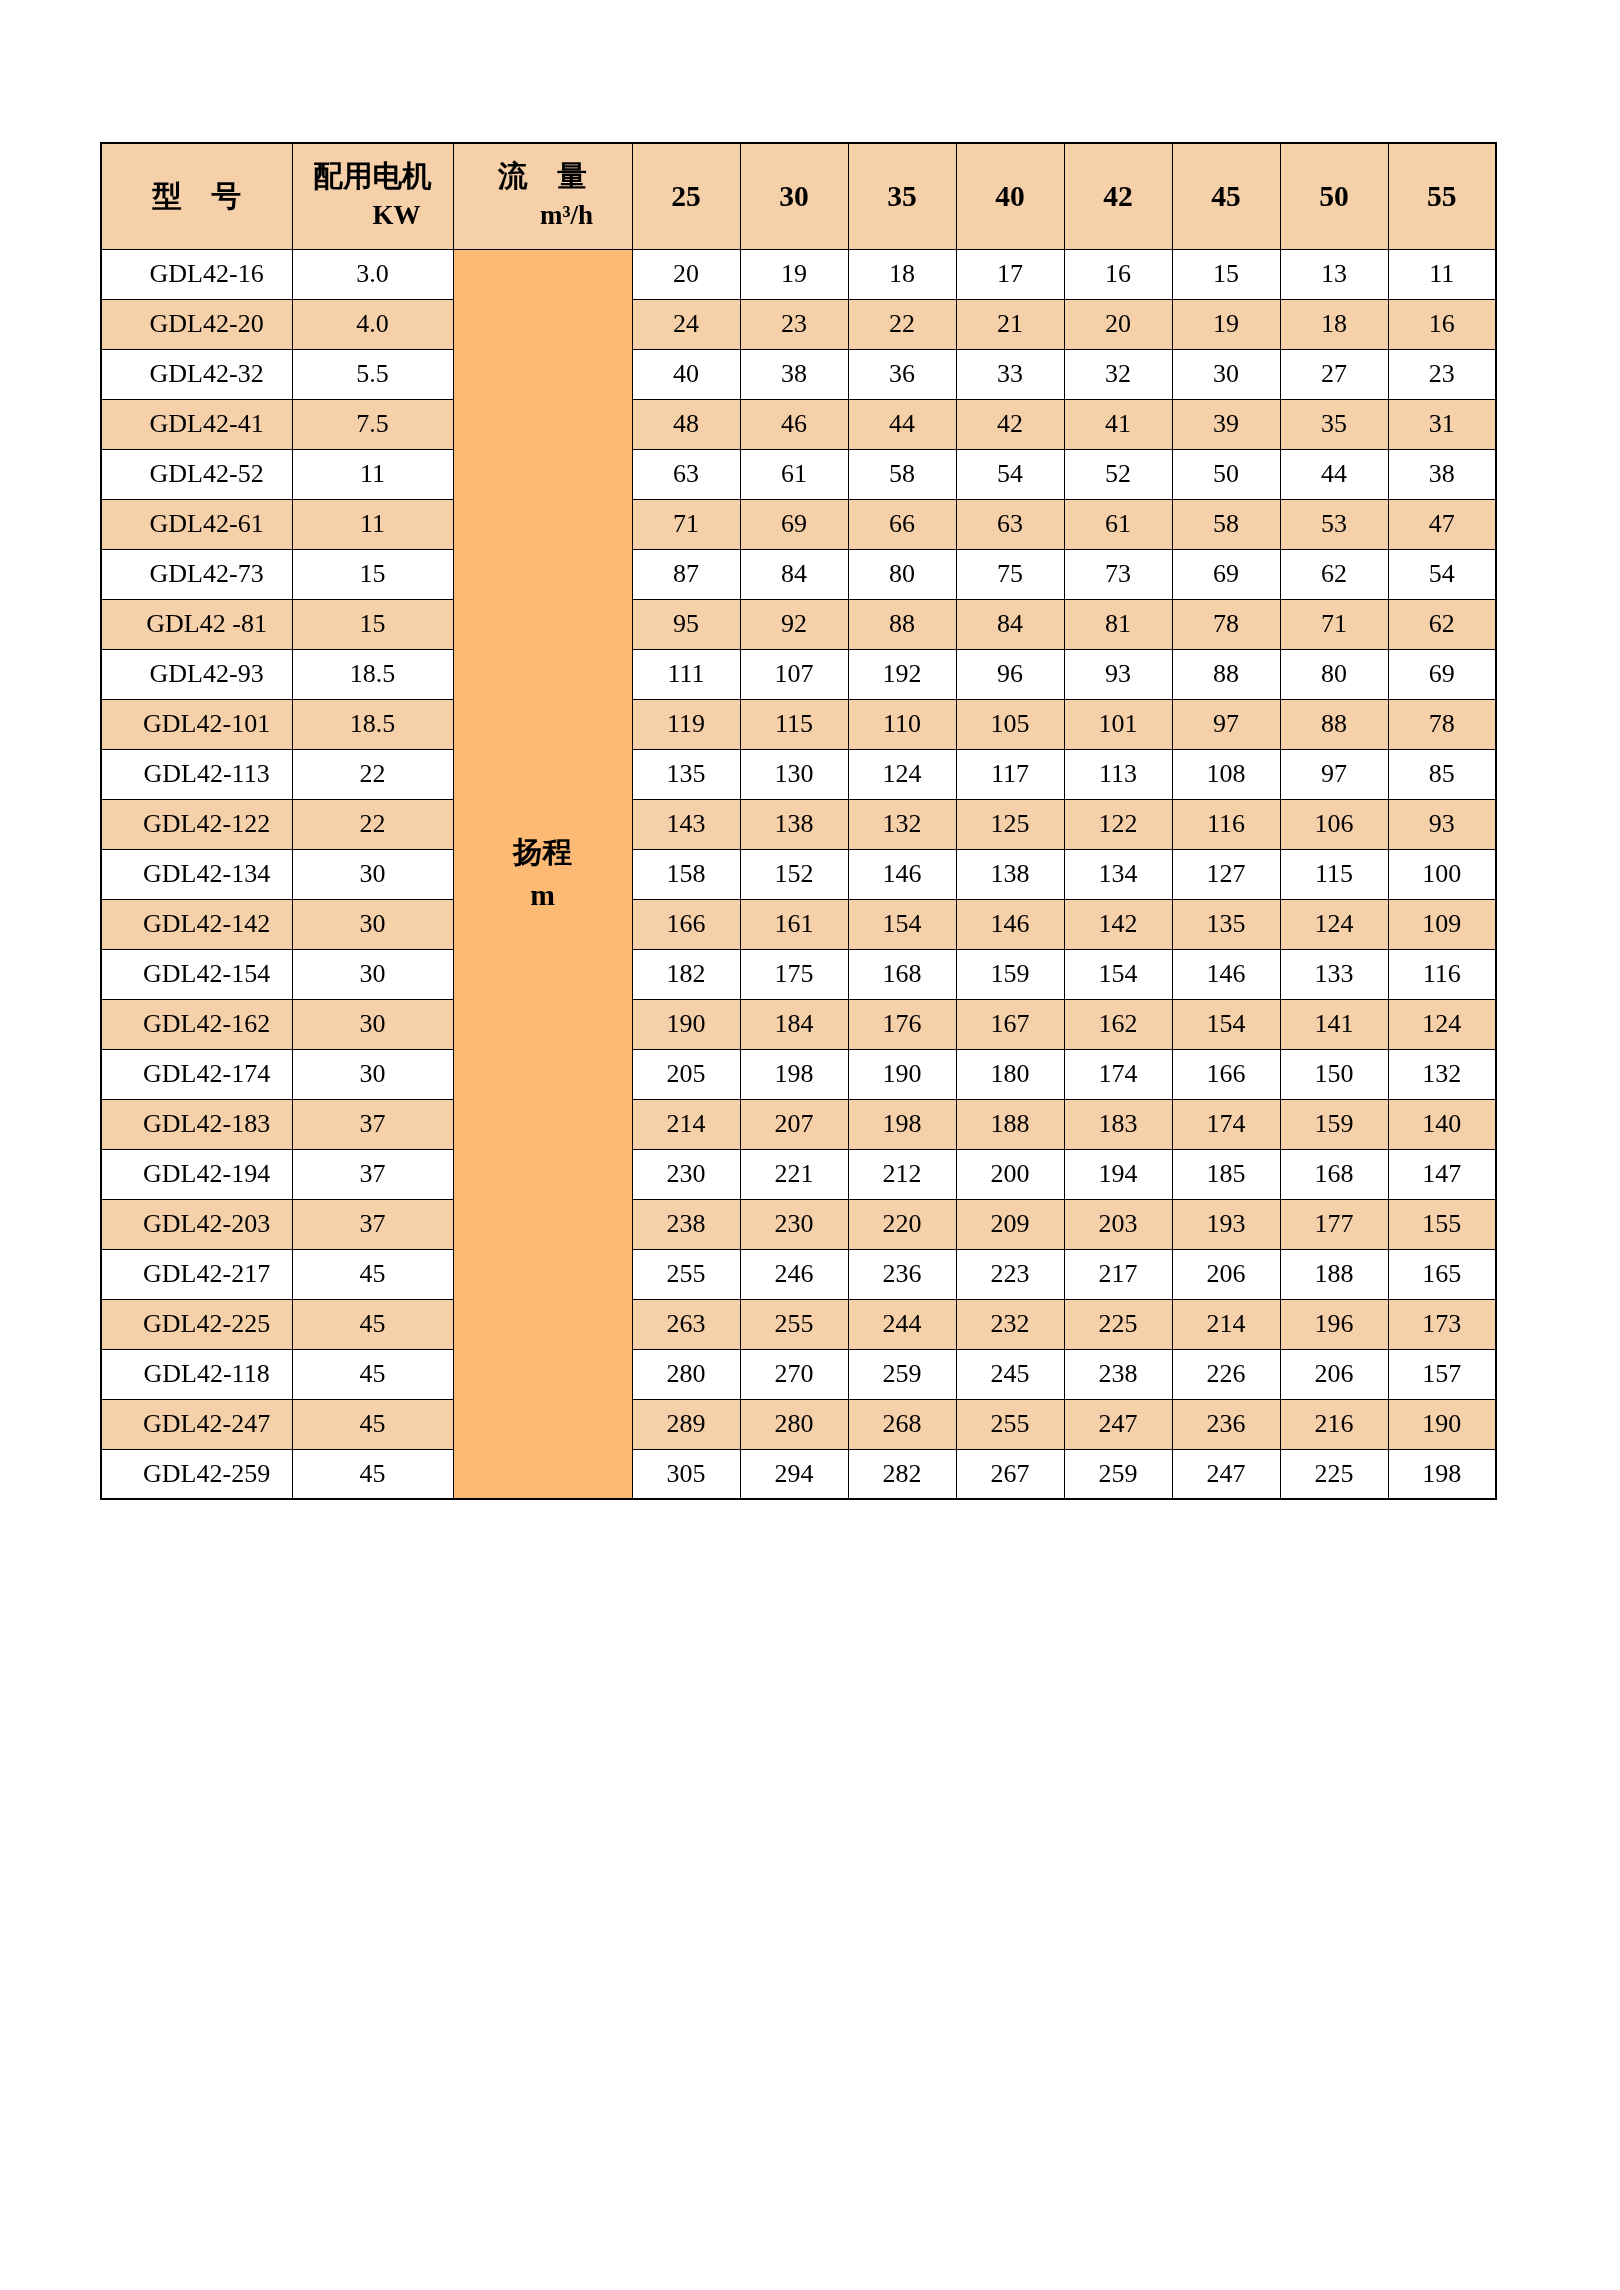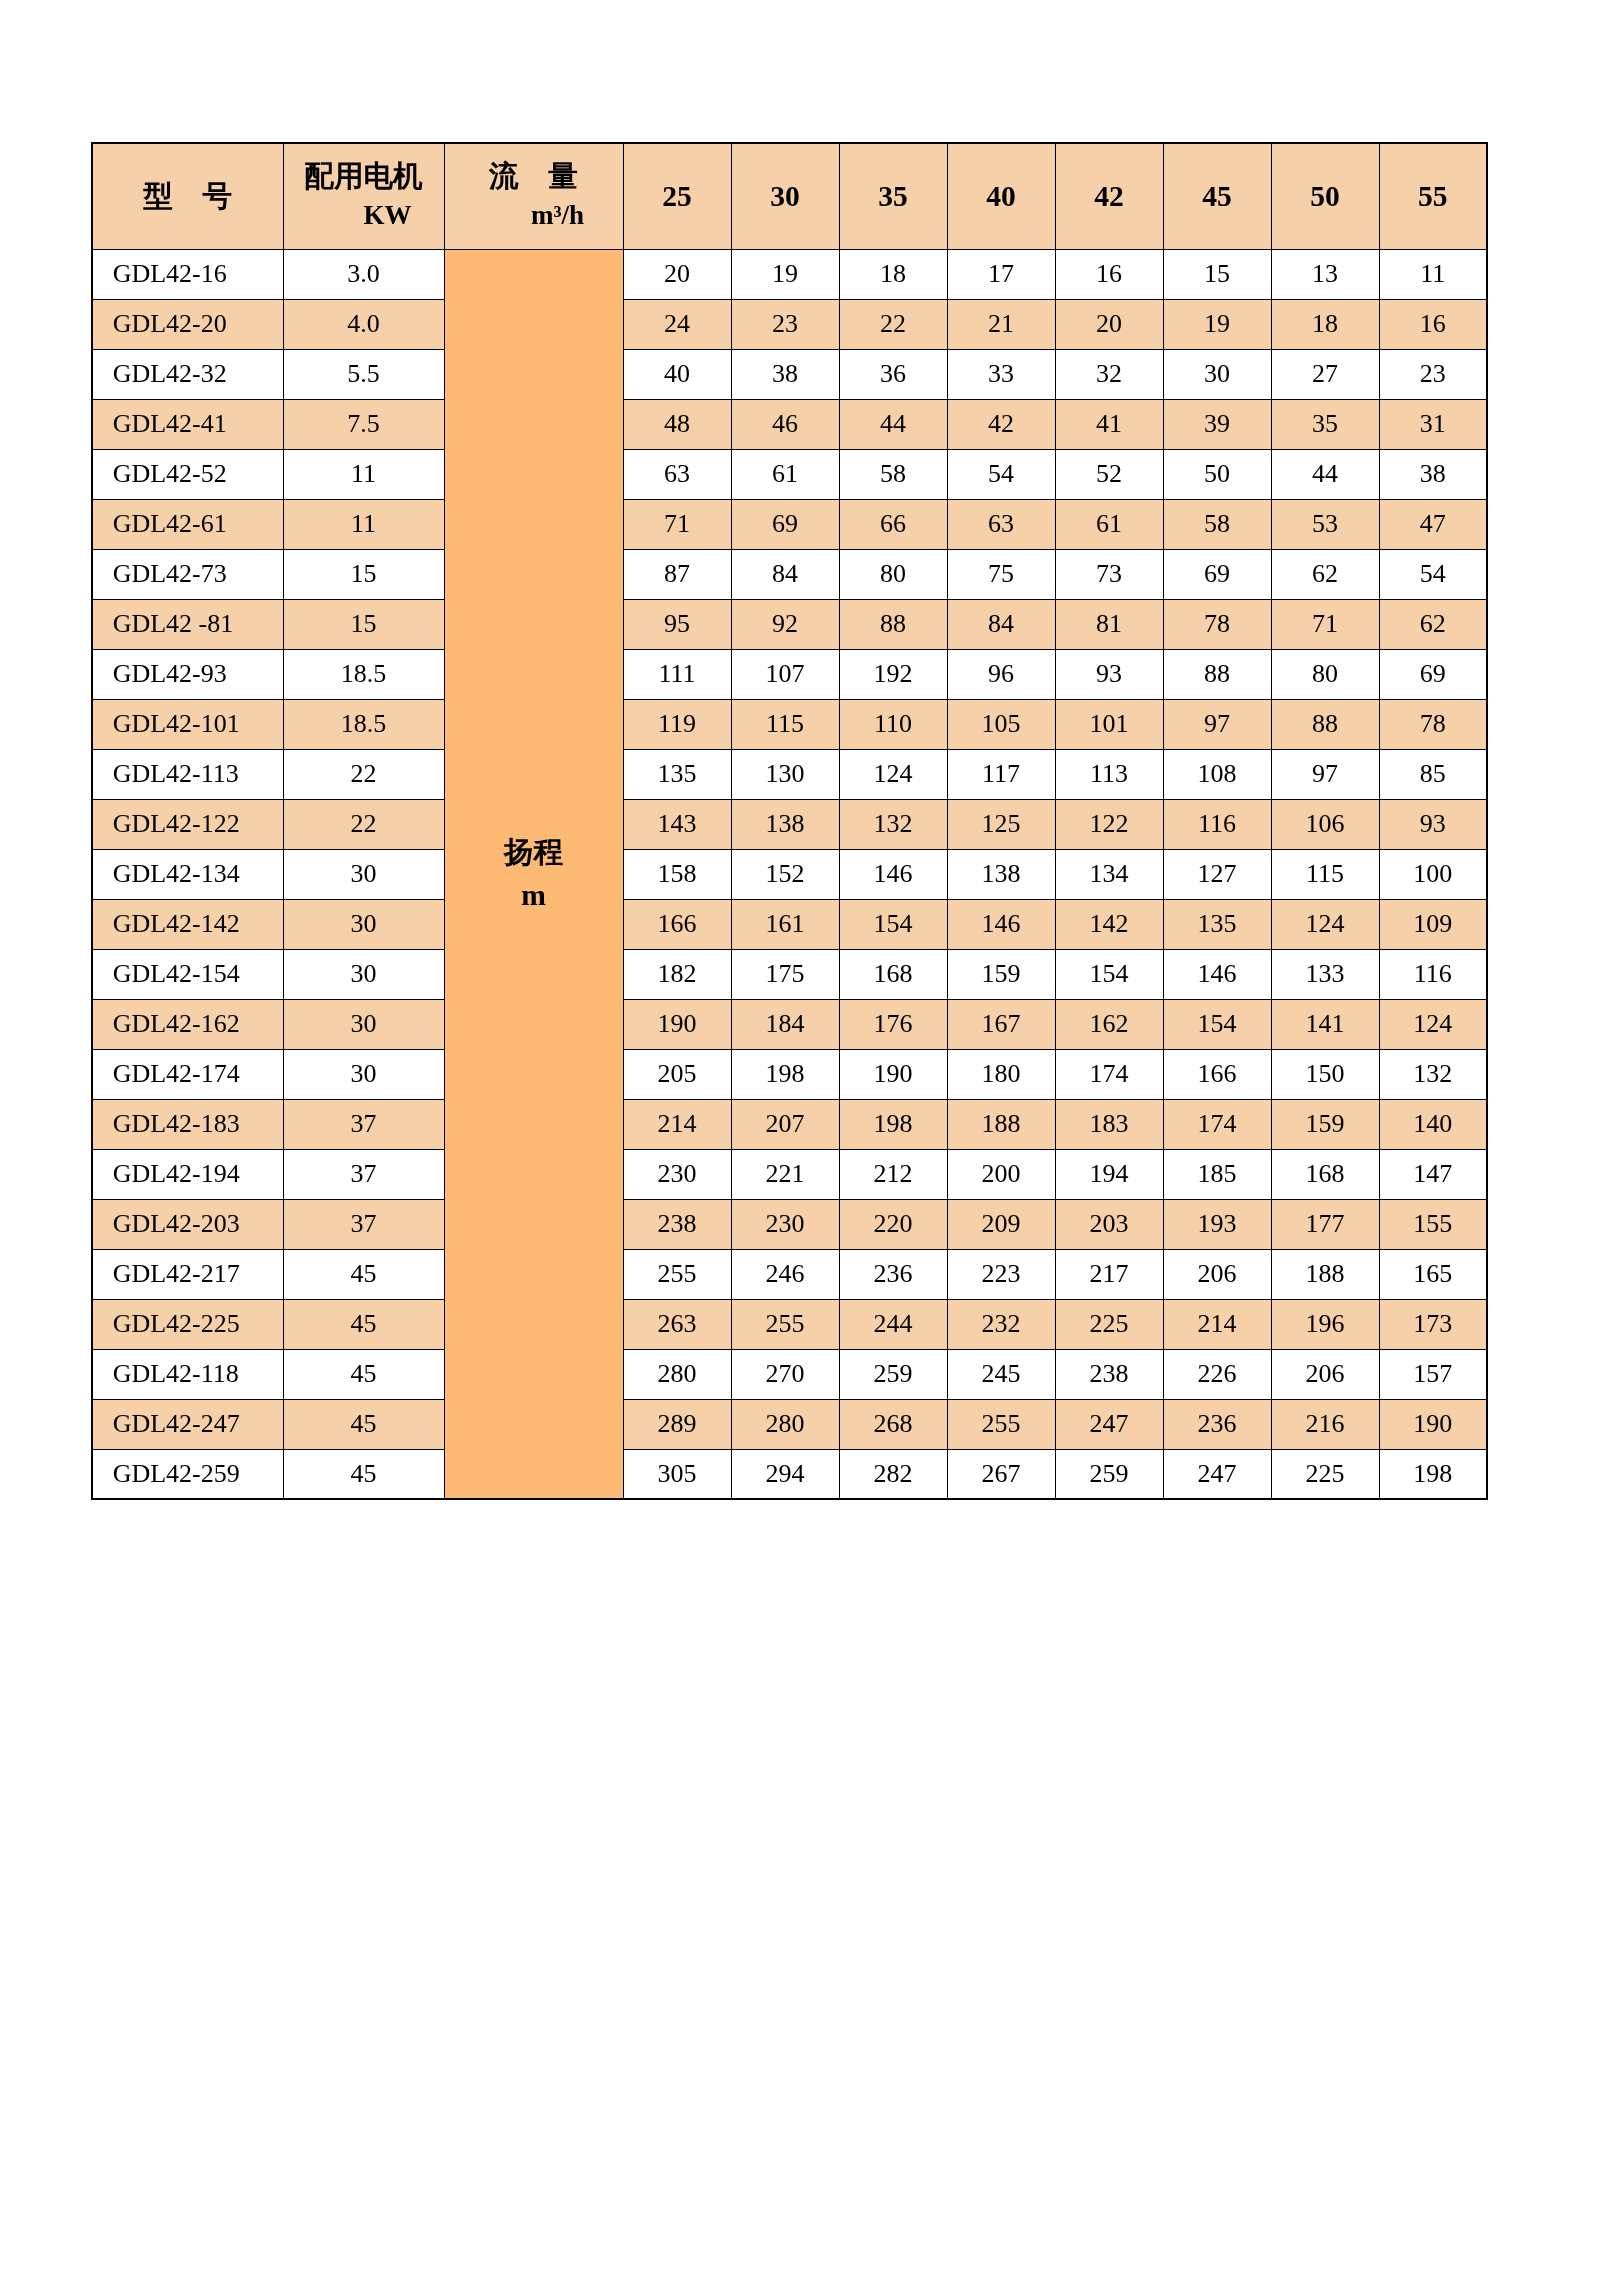--- a/index.html
+++ b/index.html
@@ -11,21 +11,21 @@
     position: relative;
     width: 1620px;
     height: 2291px;
     background: #ffffff;
     overflow: hidden;
     font-family: "Liberation Serif", "DejaVu Serif", serif;
     color: #000000;
   }
   table.spec {
     position: absolute;
-    left: 91px;
+    left: 100px;
     top: 142px;
     border-collapse: collapse;
     table-layout: fixed;
     border: 2.7px solid #000000;
   }
   .spec th, .spec td {
     border: 1.8px solid #000000;
     box-sizing: border-box;
     text-align: center;
     vertical-align: middle;
@@ -45,21 +45,21 @@
     font-size: 27px;
     margin-left: 48px;
   }
   .spec tbody tr {
     height: 50px;
   }
   .spec tbody td {
     font-size: 26px;
   }
   .spec tbody td.model {
-    text-align: left;
+    text-align: center;
     padding-left: 19.7px;
   }
   .spec tbody tr.shaded td {
     background: #f6d0a9;
   }
   .spec tbody td.merged {
     background: #fdba74;
     font-weight: bold;
     font-size: 29.6px;
     line-height: 43px;

